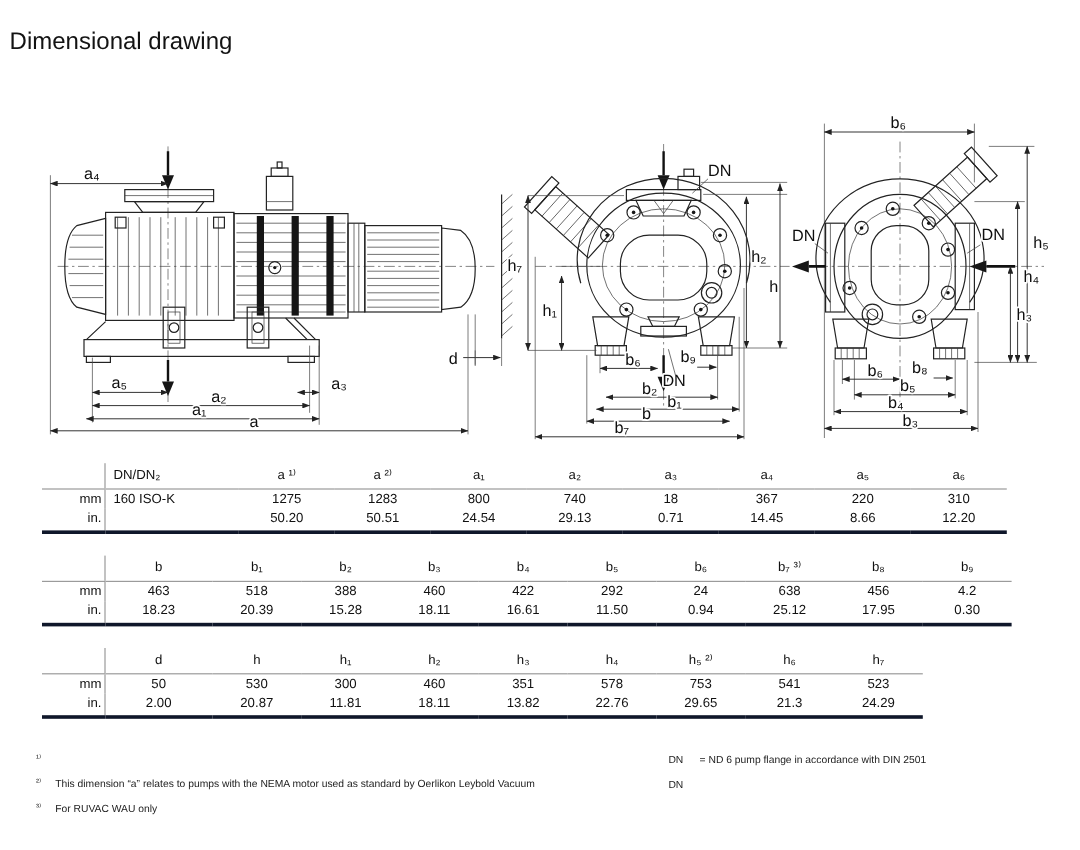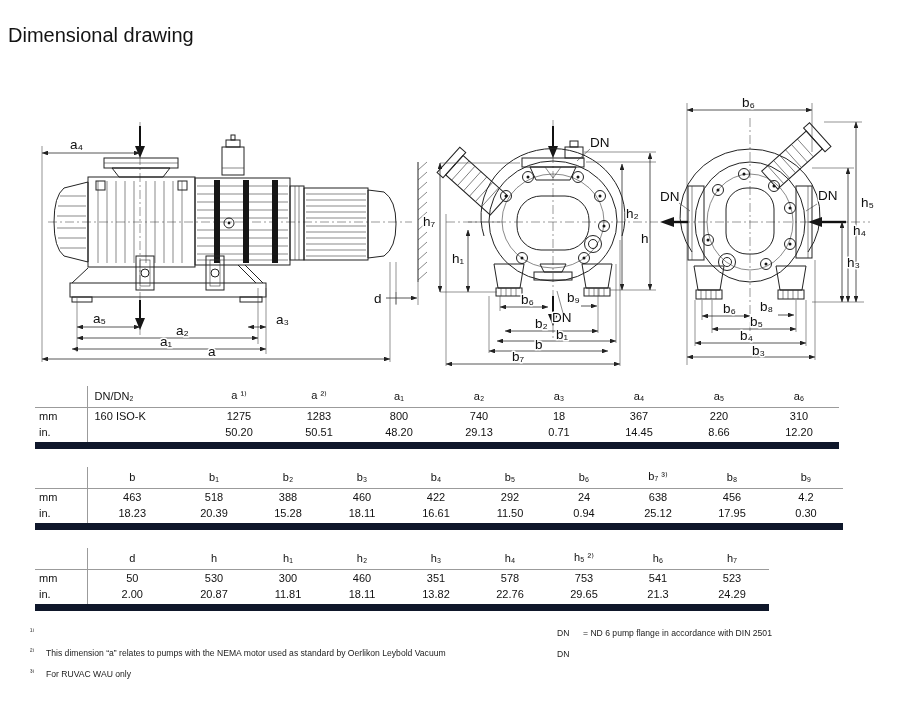--- a/index.html
+++ b/index.html
@@ -14,23 +14,23 @@
   .dim{fill:none;stroke:#2b2b2b;stroke-width:.8;}
   .ext{fill:none;stroke:#4a4a4a;stroke-width:.6;}
   .blk{fill:#161616;stroke:none;}
   text.dl{font-family:"Liberation Sans","DejaVu Sans",sans-serif;font-size:13.5px;fill:#0e0e0e;
           paint-order:stroke;stroke:#fff;stroke-width:3px;stroke-linejoin:round;}
   
   #tablezone{position:absolute;left:35px;top:386px;width:830px;font-size:11px;}
   table{border-collapse:collapse;table-layout:fixed;margin-bottom:18px;}
   td{padding:2px 2px;text-align:center;white-space:nowrap;overflow:visible;}
   tr.hdr td{border-bottom:1px solid #9b9b9b;padding:3px 2px 5px;}
-  tr.last td{border-bottom:7px solid #0f172a;padding-bottom:4px;}
+  tr.last td{border-bottom:3px solid #0f172a;padding-bottom:4px;}
   td.first{border-left:1px solid #9b9b9b;}
-  td.unit{text-align:left;padding-left:4px;}
+  td.unit{text-align:right;padding-left:4px;}
   table.g0 td.first{text-align:left;padding-left:7px;}
   
   #fnl{position:absolute;left:30px;top:628px;width:505px;font-size:8.6px;color:#222;}
   #fnl .row{display:flex;margin-bottom:11px;}
   #fnl .mk{width:16px;flex:none;font-size:7.5px;position:relative;top:-1px;}
   #fnr{position:absolute;left:557px;top:628px;width:335px;font-size:8.6px;color:#222;}
   #fnr .row{display:flex;margin-bottom:11px;}
   #fnr .term{width:26px;flex:none;}
   #fnr .tol{font-weight:bold;font-size:8.8px;margin-top:1px;}
 </style>
@@ -329,21 +329,21 @@
           <td>18</td>
           <td>367</td>
           <td>220</td>
           <td>310</td>
         </tr>
         <tr class="last">
           <td class="unit">in.</td>
           <td class="first"></td>
           <td>50.20</td>
           <td>50.51</td>
-          <td>48.20</td>
+          <td>24.54</td>
           <td>29.13</td>
           <td>0.71</td>
           <td>14.45</td>
           <td>8.66</td>
           <td>12.20</td>
         </tr>
       </tbody>
   </table>
   <table class="g1" style="width:808px">
     <colgroup>

